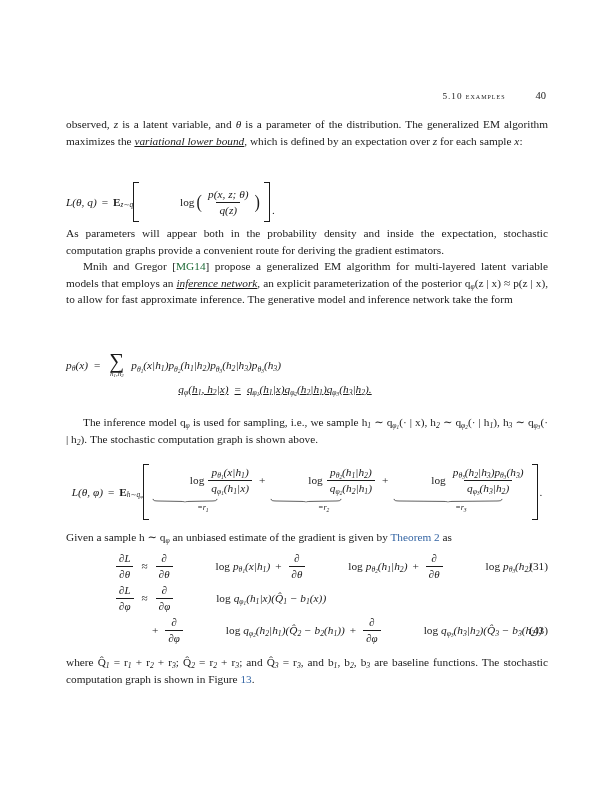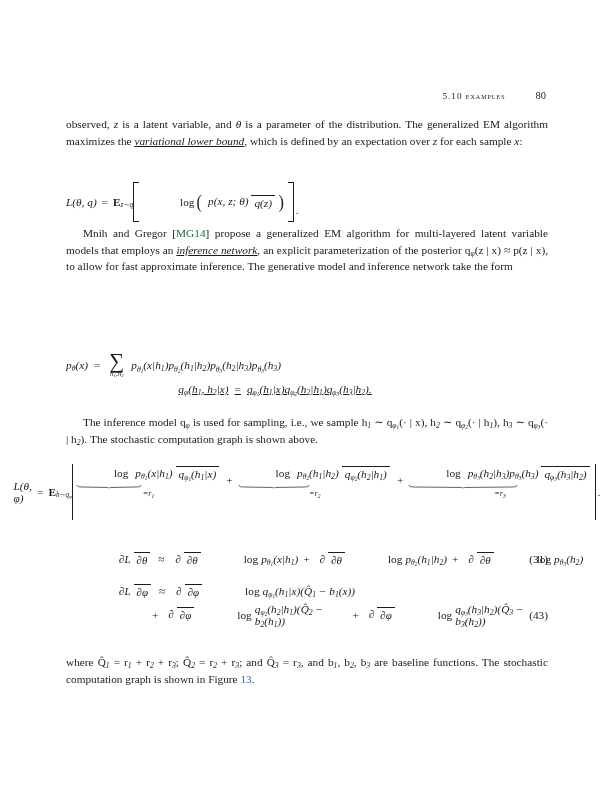--- a/index.html
+++ b/index.html
@@ -90,21 +90,21 @@
   }
   .eqnum {
     position: absolute;
     right: 0;
     font-size: 11.3px;
   }
 
   
   .frac {
     display: inline-flex;
-    flex-direction: row;
+    flex-direction: column;
     align-items: center;
     vertical-align: middle;
     margin: 0 2px;
     line-height: 1.15;
   }
   .frac .num { padding: 0 3px 1px 3px; }
   .frac .den { padding: 1px 3px 0 3px; border-top: 0.9px solid #1a1a1a; }
   .medbr {
     font-size: 1.75em;
     font-weight: 300;
@@ -166,21 +166,21 @@
   .op { font-style: normal; padding-left: 38px; }
   .blk { font-style: normal; font-weight: bold; }
 </style>
 </head>
 <body>
 
 <div class="page">
 
   <div class="runhead">
     <span class="sect">5.10 examples</span>
-    <span class="pgnum">80</span>
+    <span class="pgnum">40</span>
   </div>
 
   <div class="body" style="top:104px; position:absolute; left:66px;">
     <p class="noindent">
       <span>observed, </span><span class="m">z</span><span> is a latent variable, and </span><span class="m">θ</span><span> is a parameter of the distribution. The generalized EM algorithm maximizes the </span><span class="it">variational lower bound</span><span>, which is defined by an expectation over </span><span class="m">z</span><span> for each sample </span><span class="m">x</span><span>:</span>
     </p>
   </div>
 
   <div class="eq" style="top:170px;">
     <div class="eqrow" style="align-items:stretch;">
@@ -201,20 +201,21 @@
           <span class="den m">q(z)</span>
         </span>
         <span class="medbr">)</span>
       </span>
       <span class="tallbr r" style="height:38px;align-self:center;"></span>
       <span style="display:flex;align-items:flex-end;padding-bottom:6px;margin-left:2px;">.</span>
     </div>
   </div>
 
   <div class="body" style="top:213px;">
+    <p class="noindent">As parameters will appear both in the probability density and inside the expectation, stochastic computation graphs provide a convenient route for deriving the gradient estimators.</p>
     <p class="indent">
       <span>Mnih and Gregor [</span><span class="cite">MG14</span><span>] propose a generalized EM algorithm for multi-layered latent variable models that employs an </span><span class="it">inference network</span><span>, an explicit parameterization of the posterior q</span><span class="m"><sub>φ</sub></span><span>(z | x) ≈ p(z | x), to allow for fast approximate inference. The generative model and inference network take the form</span>
     </p>
   </div>
 
   <div class="eq" style="top:341px;">
     <div class="eqrow">
       <span style="display:flex;align-items:center;">
         <span class="m">p<sub>θ</sub>(x)</span>
         <span class="mr" style="margin:0 6px;">=</span>
@@ -308,20 +309,25 @@
           </span>
           <span class="ublabel m">=r<sub>3</sub></span>
         </span>
       </span>
 
       <span class="tallbr r" style="height:54px;align-self:center;"></span>
       <span style="display:flex;align-items:center;margin-left:2px;">.</span>
     </div>
   </div>
 
+  <div class="body" style="top:517px;">
+    <p class="noindent">
+      <span>Given a sample h ∼ q</span><span class="m"><sub>φ</sub></span><span> an unbiased estimate of the gradient is given by </span><span class="xref">Theorem 2</span><span> as</span>
+    </p>
+  </div>
 
   <div class="eq" style="top:540px;">
     <div style="display:flex;align-items:center;position:relative;padding-left:48px;">
       <span class="frac pfrac">
         <span class="num m">∂L</span>
         <span class="den m">∂θ</span>
       </span>
       <span class="mr" style="margin:0 6px;">≈</span>
       <span class="frac pfrac">
         <span class="num m">∂</span>

